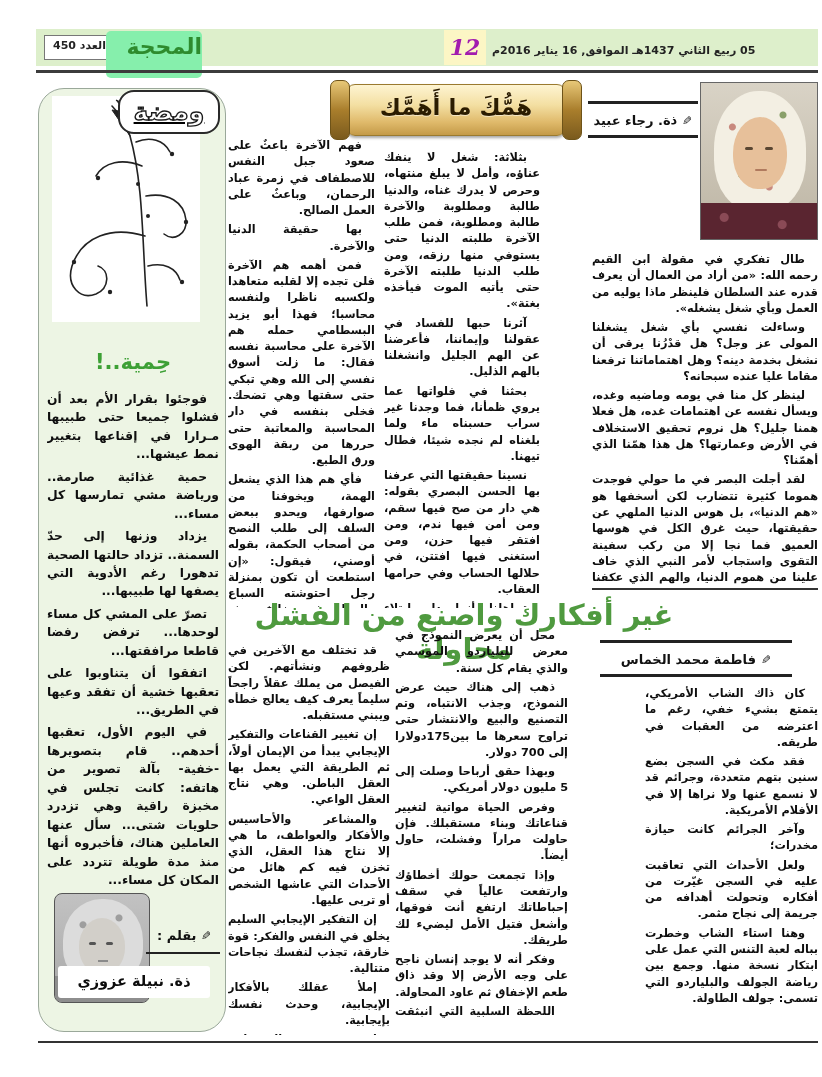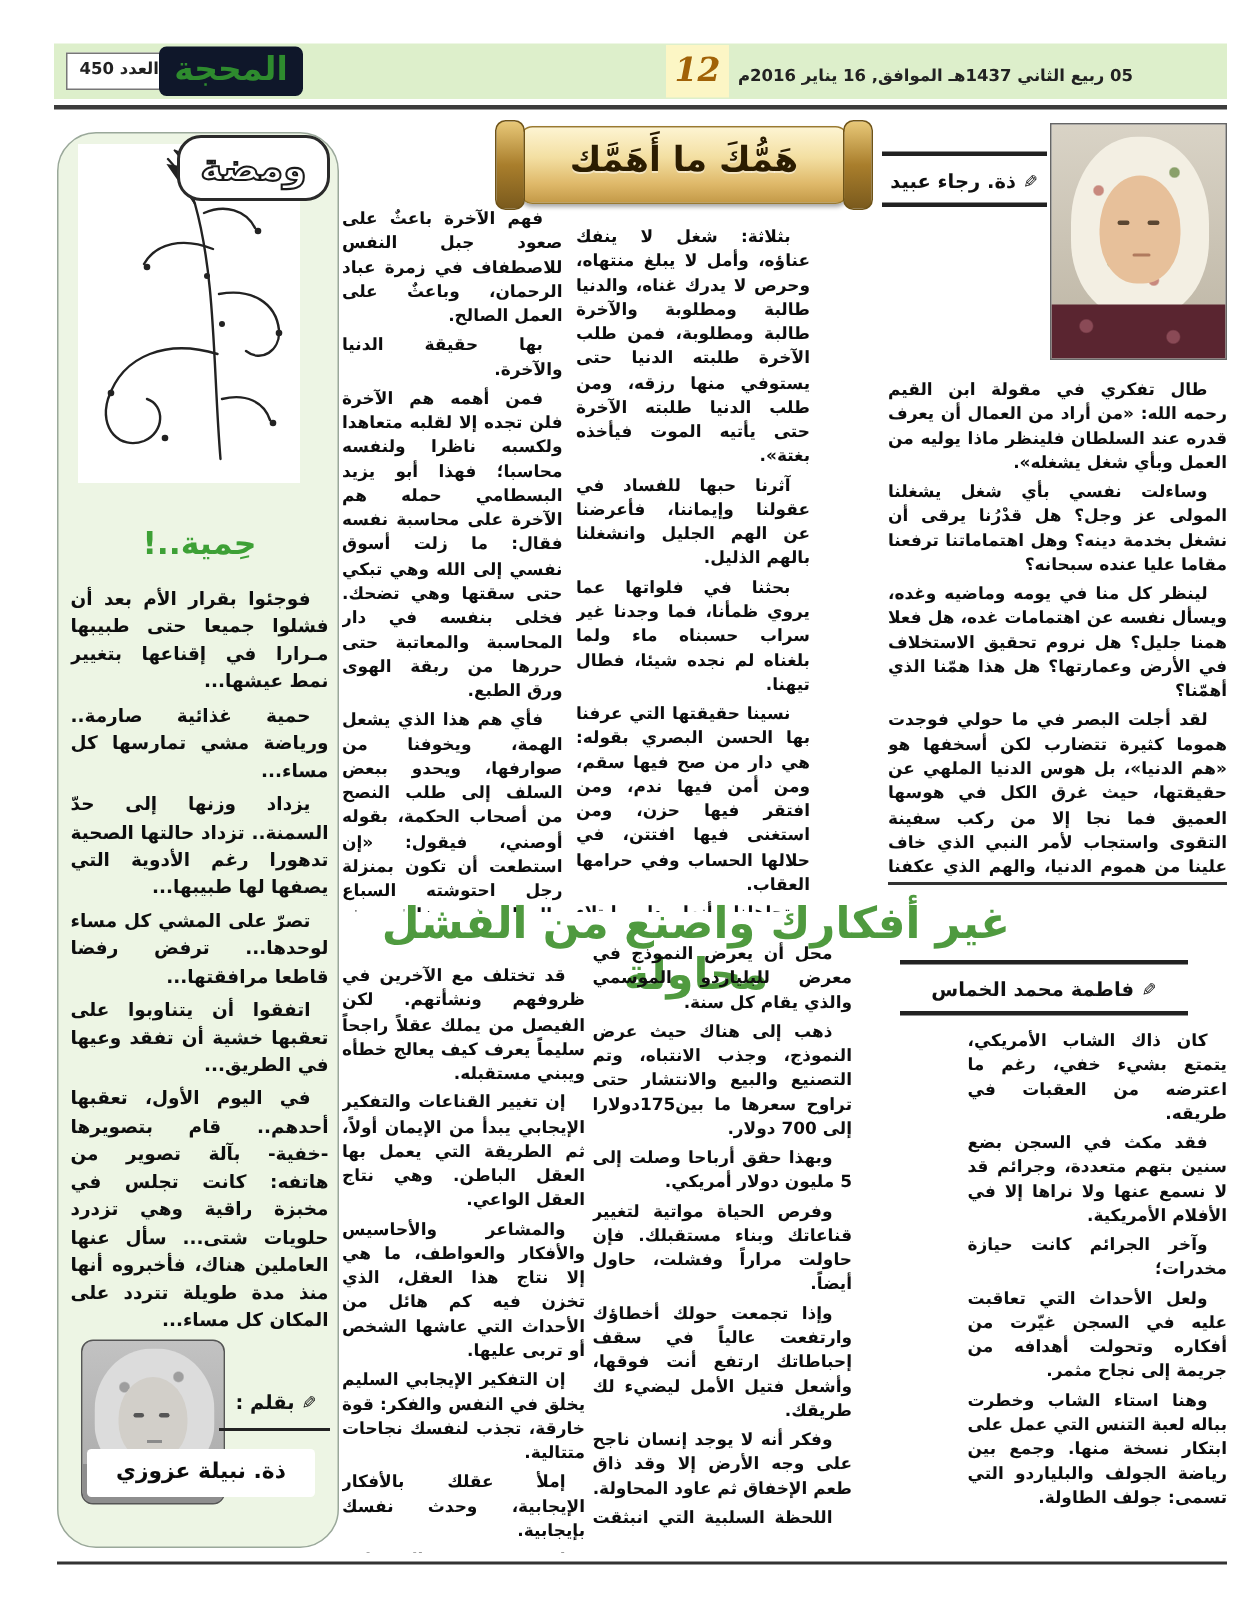--- a/index.html
+++ b/index.html
@@ -3,24 +3,24 @@
 <meta charset="utf-8">
 <style>
   * { margin:0; padding:0; box-sizing:border-box; }
   html,body { background:#ffffff; }
   body { font-family:"DejaVu Sans", sans-serif; }
   .page { position:relative; width:822px; height:1077px; background:#fff; overflow:hidden; direction:rtl;margin-left:24px; }
 
   
   .header-bar { position:absolute; left:36px; top:29px; width:782px; height:37px; background:#ddefcb; }
   .issue-box { position:absolute; left:44px; top:35px; height:25px; padding:3px 8px; background:#fff; border:1px solid #777; font-size:11px; font-weight:bold; color:#222; }
-  .logo-box { position:absolute; left:106px; top:31px; width:96px; height:33px; background:#0f172a; border-radius:5px; text-align:center; }
+  .logo-box { position:absolute; left:106px; top:31px; width:96px; height:47px; background:#86efac; border-radius:5px; }
   .logo-text { font-size:22px; line-height:31px; font-weight:bold; color:#2e8b2e; letter-spacing:-1px; }
   .page-num-box { position:absolute; left:444px; top:30px; width:42px; height:35px; background:#fcf6c5; text-align:center; }
-  .page-num { font-family:"DejaVu Serif", serif; font-style:italic; font-weight:bold; font-size:22px; line-height:34px; color:#a16207; }
+  .page-num { font-family:"DejaVu Serif", serif; font-style:italic; font-weight:bold; font-size:22px; line-height:34px; color:#a21caf; }
   .header-date { position:absolute; left:492px; top:44px; width:300px; font-size:11px; font-weight:bold; color:#222; text-align:left; direction:rtl; }
   .header-rule { position:absolute; left:36px; top:70px; width:782px; border-top:3px solid #3c3c3c; }
 
   
   .scroll-banner { position:absolute; left:330px; top:80px; width:252px; height:60px; }
   .scroll-mid { position:absolute; left:16px; right:16px; top:4px; bottom:4px; background:linear-gradient(180deg,#fdf4d2 0%,#f3dfa2 40%,#dfb96a 75%,#c49a48 100%); border-radius:9px; border:1px solid #9a7a2f; box-shadow:0 2px 3px rgba(0,0,0,.35); }
   .scroll-cap { position:absolute; top:0; width:20px; height:60px; background:linear-gradient(180deg,#e8c878,#a97e2c 50%,#7a5a1d); border-radius:7px; border:1px solid #6e5318; }
   .scroll-cap.left { left:0; } .scroll-cap.right { right:0; }
   .scroll-title { position:absolute; left:0; right:0; top:14px; text-align:center; font-size:23px; font-weight:bold; color:#2b1c00; text-shadow:0 1px 0 rgba(255,255,255,.5); }
 
@@ -43,21 +43,21 @@
 
   
   .headline2 { position:absolute; left:228px; top:598px; width:472px; text-align:center; font-size:29px; font-weight:bold; color:#4f9a3f; letter-spacing:-1px; }
   .byline2 { position:absolute; left:600px; top:640px; width:192px; padding:6px 4px; border-top:3px solid #222; border-bottom:3px solid #222; text-align:center; background:#fff; }
   .byline2 .name { font-size:13px; font-weight:bold; color:#111; }
   .bottom-rule { position:absolute; left:38px; top:1041px; width:780px; border-top:2.5px solid #333; }
 
   
   .panel { position:absolute; left:38px; top:88px; width:188px; height:944px; background:#edf5e4; border:1px solid #9aa89a; border-radius:26px; }
   .flourish-box { position:absolute; left:52px; top:96px; width:148px; height:226px; background:#fff; }
-  .wamda-box { position:absolute; left:118px; top:90px; width:102px; height:44px; background:#fff; border:2px solid #2a2a2a; border-radius:16px; text-align:center; }
+  .wamda-box { position:absolute; left:118px; top:90px; width:102px; height:44px; background:#fff; border:2px solid #2a2a2a; border-radius:16px; text-align:center;text-decoration:underline; }
   .wamda-text { font-size:25px; font-weight:bold; line-height:40px; color:#fff; -webkit-text-stroke:1.4px #1a1a1a; letter-spacing:1px; }
   .panel-title { position:absolute; left:48px; top:350px; width:170px; text-align:center; font-size:21px; font-weight:bold; color:#3da035; }
   .panel-body { position:absolute; left:47px; top:390px; width:172px; height:500px; overflow:hidden; text-align:justify; }
   .panel-body .para { font-size:12.3px; font-weight:bold; line-height:1.5; margin-bottom:4px; text-indent:12px; color:#0e0e0e; }
   .photo2 { position:absolute; left:54px; top:893px; width:96px; height:110px; border:1px solid #555; border-radius:8px; background:linear-gradient(180deg,#c2c2c2,#a8a8a8); overflow:hidden; }
   .p2-hijab { position:absolute; left:8px; top:5px; width:80px; height:86px; border-radius:48% 48% 42% 42%; background:#dcdcdc;
       background-image:radial-gradient(circle at 25% 30%,#9e9e9e 3px,transparent 4px),radial-gradient(circle at 70% 22%,#9e9e9e 3px,transparent 4px),radial-gradient(circle at 60% 75%,#9e9e9e 3px,transparent 4px); }
   .p2-face { position:absolute; left:24px; top:24px; width:46px; height:56px; border-radius:50% 50% 46% 46%; background:#d2cfc9; }
   .p2-eye { position:absolute; top:24px; width:7px; height:2.5px; border-radius:2px; background:#555; }
   .p2-mouth { position:absolute; left:19px; top:42px; width:10px; height:2px; background:#8a8a8a; }

